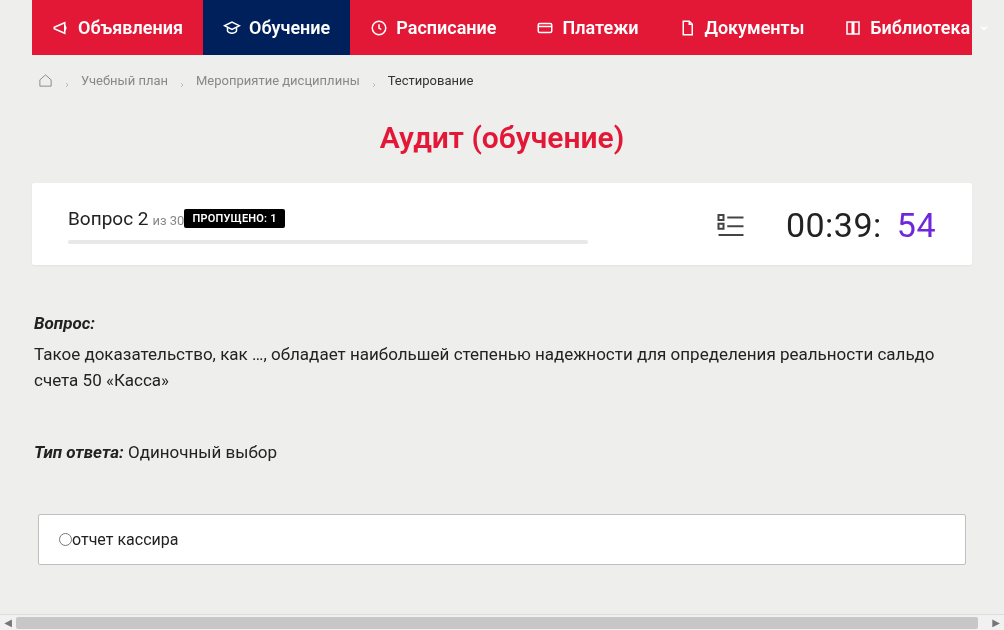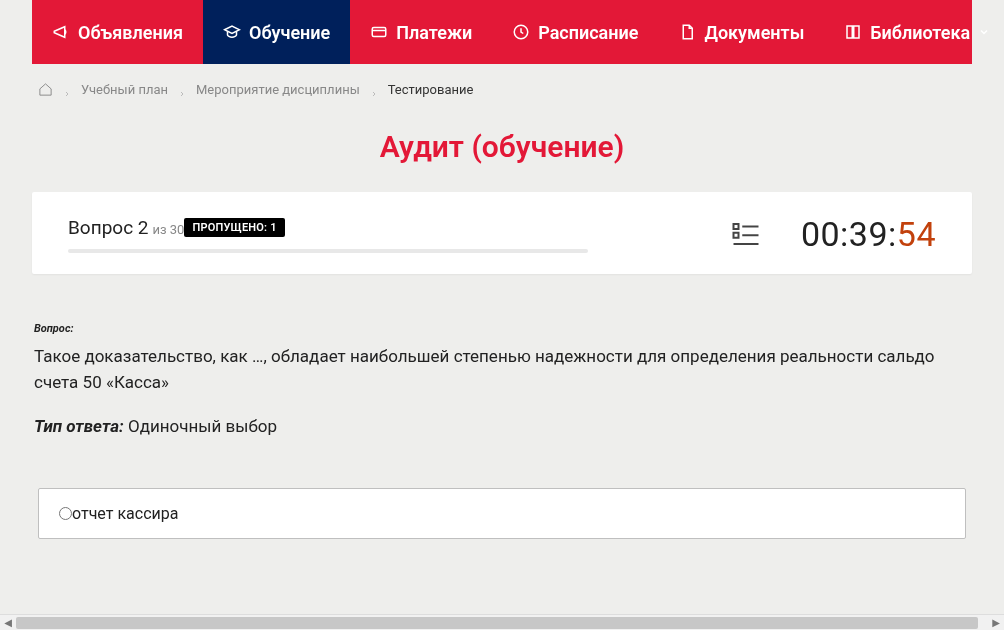--- a/index.html
+++ b/index.html
@@ -17,21 +17,21 @@
       overflow-y: auto;
       overflow-x: hidden;
     }
     .container {
       width: 940px;
       margin: 0 auto;
     }
     .nav {
       display: flex;
       background: #e31837;
-      height: 64px;
+      height: 55px;
     }
     .nav-item {
       display: flex;
       align-items: center;
       padding: 0 20px;
       color: #fff;
       font-size: 18px;
       font-weight: 600;
       gap: 8px;
       cursor: pointer;
@@ -110,39 +110,39 @@
       margin: 0 40px 0 28px;
       cursor: pointer;
     }
     .timer {
       font-size: 34px;
       font-weight: 400;
       color: #222;
       font-variant-numeric: tabular-nums;
       letter-spacing: 0.5px;
     }
-    .timer .sec { color: #c2410c; }
+    .timer .sec { color: #6d28d9; margin-left: 15px; }
     .question-block {
       margin-top: 48px;
       padding: 0 2px;
     }
     .q-heading {
       font-weight: 700;
       font-style: italic;
-      font-size: 11px;
+      font-size: 17px;
       color: #222;
       margin-bottom: 8px;
     }
     .q-text {
       font-size: 17px;
       color: #222;
       line-height: 1.55;
     }
     .answer-type-row {
-      margin-top: 20px;
+      margin-top: 48px;
       font-size: 17px;
       color: #222;
     }
     .answer-type-row .label {
       font-weight: 700;
       font-style: italic;
     }
     .options {
       margin-top: 52px;
       padding: 0 6px;
@@ -216,34 +216,34 @@
           <svg viewBox="0 0 24 24" fill="none" stroke="currentColor" stroke-width="2">
               <path d="M2 9l10-5 10 5-10 5-10-5z"></path>
               <path d="M6 11v5c0 1 3 3 6 3s6-2 6-3v-5"></path>
             </svg>
         </span>
         <span>Обучение</span>
       </div>
       <div class="nav-item">
         <span class="nav-icon">
           <svg viewBox="0 0 24 24" fill="none" stroke="currentColor" stroke-width="2">
+              <circle cx="12" cy="12" r="9"></circle>
+              <path d="M12 7v5l3 2"></path>
+            </svg>
+        </span>
+        <span>Расписание</span>
+      </div>
+      <div class="nav-item">
+        <span class="nav-icon">
+          <svg viewBox="0 0 24 24" fill="none" stroke="currentColor" stroke-width="2">
               <rect x="3" y="6" width="18" height="12" rx="2"></rect>
               <path d="M3 10h18"></path>
             </svg>
         </span>
         <span>Платежи</span>
-      </div>
-      <div class="nav-item">
-        <span class="nav-icon">
-          <svg viewBox="0 0 24 24" fill="none" stroke="currentColor" stroke-width="2">
-              <circle cx="12" cy="12" r="9"></circle>
-              <path d="M12 7v5l3 2"></path>
-            </svg>
-        </span>
-        <span>Расписание</span>
       </div>
       <div class="nav-item">
         <span class="nav-icon">
           <svg viewBox="0 0 24 24" fill="none" stroke="currentColor" stroke-width="2">
               <path d="M7 3h8l4 4v14H7z"></path>
               <path d="M15 3v4h4"></path>
             </svg>
         </span>
         <span>Документы</span>
       </div>

